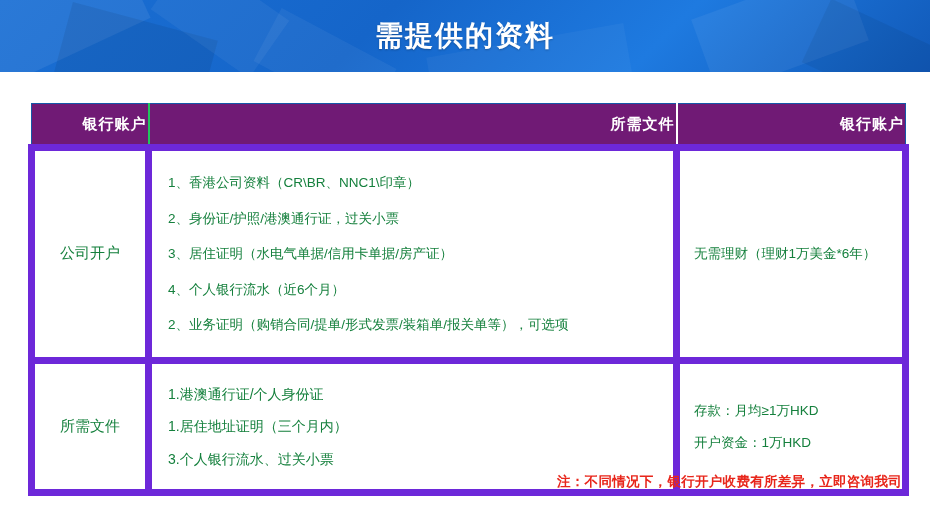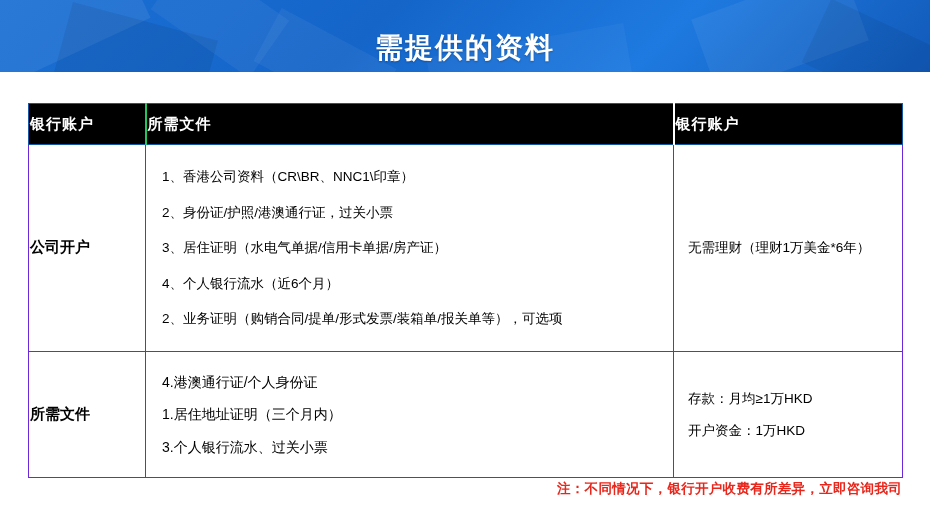--- a/index.html
+++ b/index.html
@@ -35,21 +35,21 @@
   .banner .f1 { left: -40px; top: -30px; width: 180px; height: 90px; background: rgba(255,255,255,0.07); transform: rotate(-25deg); }
   .banner .f2 { left: 60px; top: 20px; width: 150px; height: 80px; background: rgba(0,0,0,0.07); transform: rotate(15deg); }
   .banner .f3 { left: 160px; top: -20px; width: 120px; height: 70px; background: rgba(255,255,255,0.05); transform: rotate(35deg); }
   .banner .f4 { left: 700px; top: -10px; width: 160px; height: 80px; background: rgba(255,255,255,0.06); transform: rotate(-20deg); }
   .banner .f5 { left: 810px; top: 25px; width: 140px; height: 70px; background: rgba(0,0,0,0.06); transform: rotate(25deg); }
   .banner .f6 { left: 430px; top: 40px; width: 200px; height: 60px; background: rgba(255,255,255,0.04); transform: rotate(-10deg); }
   .banner .f7 { left: 260px; top: 35px; width: 130px; height: 60px; background: rgba(255,255,255,0.05); transform: rotate(28deg); }
   .banner-title {
     position: absolute;
     left: 0;
-    top: 12px;
+    top: 0;
     width: 930px;
     height: 72px;
     line-height: 72px;
     text-align: center;
     color: #ffffff;
     font-size: 28px;
     font-weight: bold;
     letter-spacing: 2px;
     text-shadow: 0 1px 2px rgba(0,0,0,0.25);
   }
@@ -59,46 +59,47 @@
     left: 28px;
     top: 103px;
     width: 874px;
   }
   table.info {
     width: 874px;
     border-collapse: collapse;
     table-layout: fixed;
   }
   table.info th {
-    background: #000000;
+    background: #701a75;
     color: #ffffff;
     font-size: 15px;
     font-weight: bold;
     height: 38px;
-    text-align: left;
+    text-align: right;
     border: 1px solid #1558a8;
     letter-spacing: 1px;
   }
   table.info th.sep {
     border-left: 2px solid #22c55e;
     border-right: 2px solid #ffffff;
   }
   table.info td {
-    border: 1px solid #6d28d9;
+    border: 7px solid #6d28d9;
     vertical-align: middle;
-    color: #000000;
+    color: #15803d;
   }
   .col-a { width: 117px; }
   .col-b { width: 528px; }
   .col-c { width: 229px; }
 
   td.acct {
+    text-align: center;
     color: #1565c9;
     font-size: 15px;
-    font-weight: bold;
+    font-weight: normal;
   }
   td.docs {
     padding: 14px 0 14px 16px;
     font-size: 13.5px;
     line-height: 1.6;
   }
   td.docs .line {
     padding: 7px 0;
     white-space: nowrap;
   }
@@ -110,21 +111,21 @@
     padding: 10px 14px;
     font-size: 13.5px;
     line-height: 1.9;
   }
   td.req .line { padding: 3px 0; }
 
   
   .note {
     position: absolute;
     right: 28px;
-    bottom: 14px;
+    bottom: 21px;
     color: #e8261b;
     font-size: 13.5px;
     font-weight: bold;
     letter-spacing: 0.3px;
   }
 </style>
 </head>
 <body>
 
 <div class="page">
@@ -164,21 +165,21 @@
             <div class="line">4、个人银行流水（近6个月）</div>
             <div class="line">2、业务证明（购销合同/提单/形式发票/装箱单/报关单等），可选项</div>
           </td>
           <td class="req">
             <div class="line">无需理财（理财1万美金*6年）</div>
           </td>
         </tr>
         <tr>
           <td class="acct">所需文件</td>
           <td class="docs tight">
-            <div class="line">4.港澳通行证/个人身份证</div>
+            <div class="line">1.港澳通行证/个人身份证</div>
             <div class="line">1.居住地址证明（三个月内）</div>
             <div class="line">3.个人银行流水、过关小票</div>
           </td>
           <td class="req">
             <div class="line">存款：月均≥1万HKD</div>
             <div class="line">开户资金：1万HKD</div>
           </td>
         </tr>
       </tbody>
     </table>

